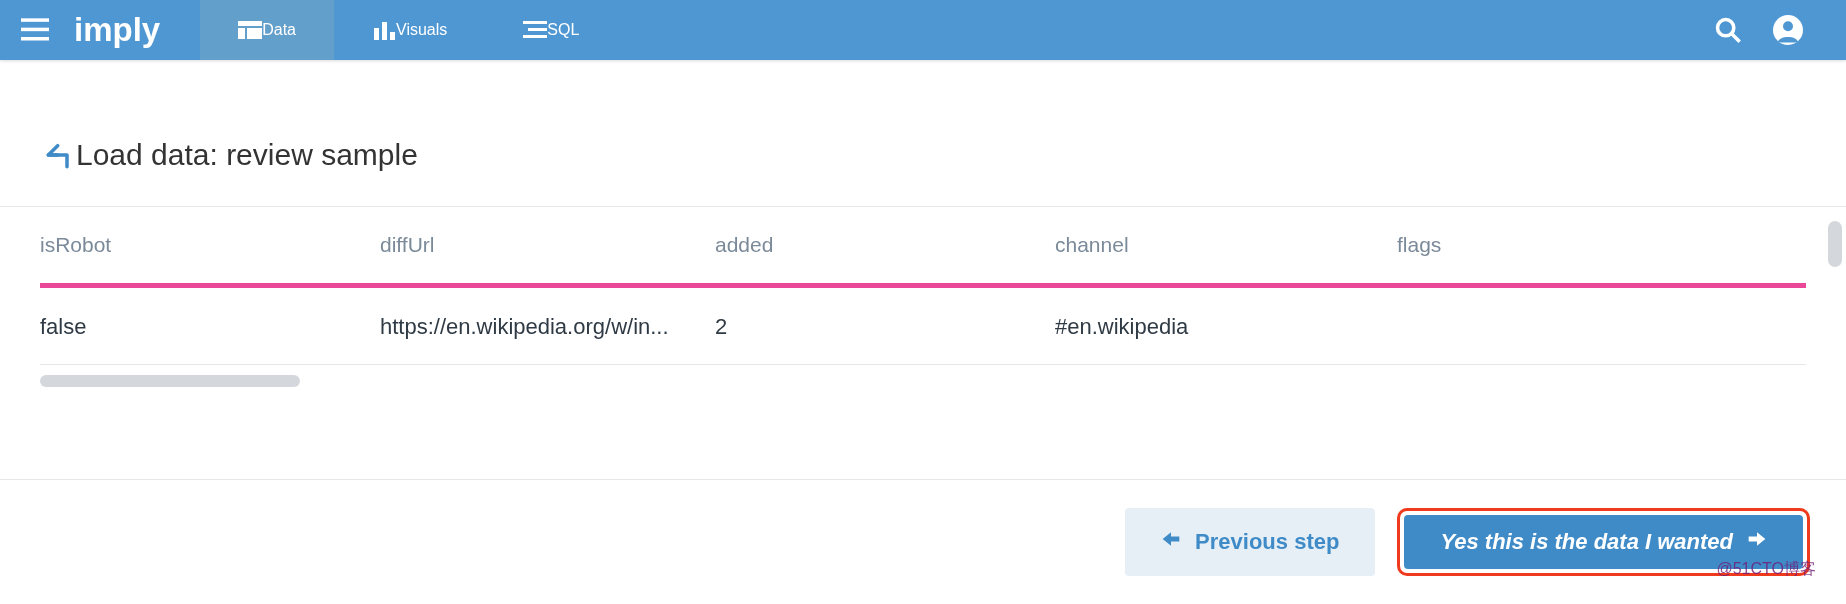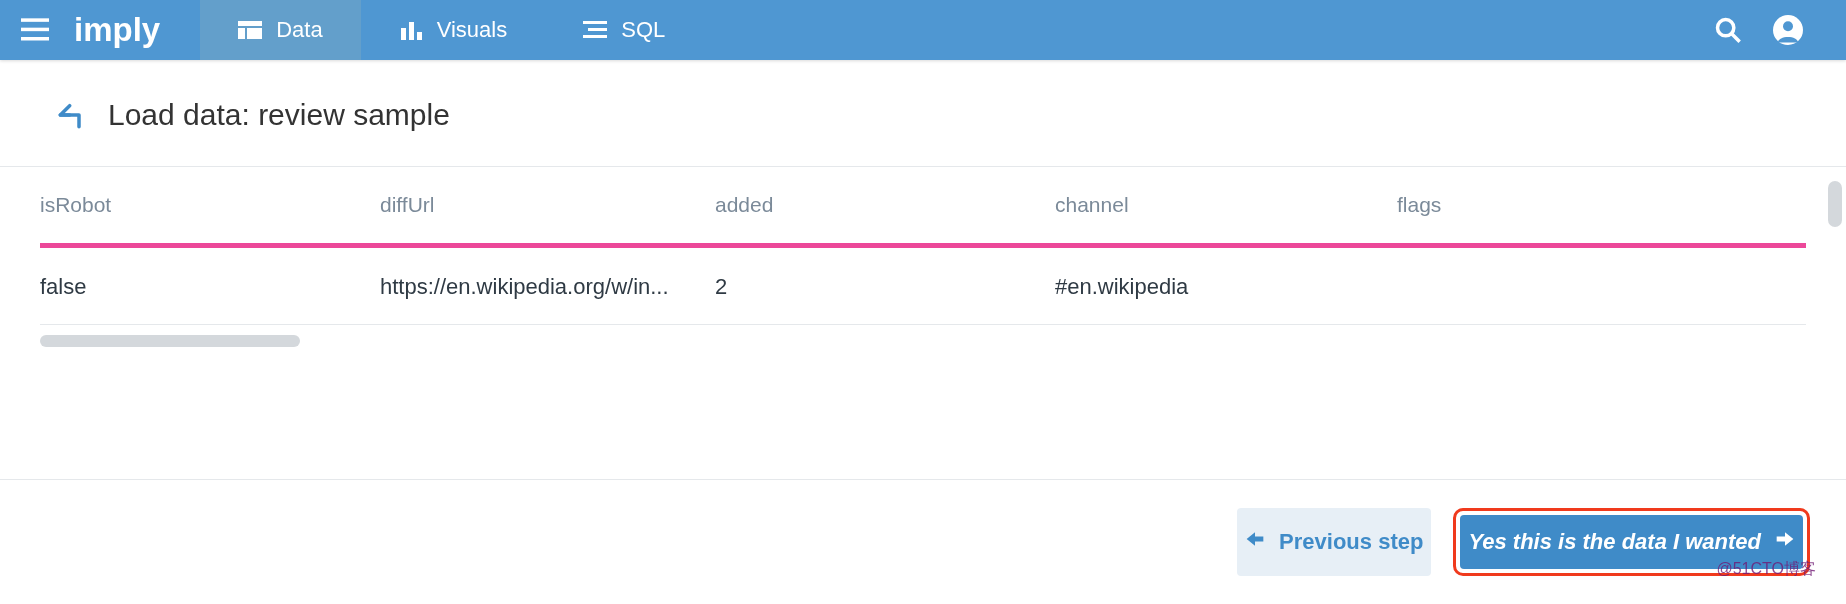--- a/index.html
+++ b/index.html
@@ -34,23 +34,22 @@
     font-size: 33px;
     font-weight: 600;
     letter-spacing: 0;
     margin-right: 40px;
     margin-left: 4px;
   }
   .nav-tabs { display: flex; align-items: stretch; height: 60px; }
   .nav-tab {
     display: flex;
     align-items: center;
-    gap: 14px;
     padding: 0 38px;
-    font-size: 22px;
+    font-size: 16px;
     font-weight: 500;
     cursor: pointer;
     color: #ffffff;
   }
   .nav-tab.active { background: #639fcb; }
   .nav-icon { width: 24px; height: 24px; display:flex; align-items:center; justify-content:center;}
   .nav-right {
     margin-left: auto;
     display: flex;
     align-items: center;
@@ -60,23 +59,23 @@
   .nav-right .icon-btn {
     width: 32px; height: 32px;
     display:flex; align-items:center; justify-content:center;
     cursor:pointer;
   }
 
   
   .title-row {
     display:flex;
     align-items:center;
-    gap: 20px;
-    padding: 38px 40px 34px 56px;
+    padding: 38px 40px 34px 44px;
     border-bottom: 1px solid #e5e8eb;
+    margin-top: 40px;
   }
   .back-btn {
     width: 32px; height: 32px;
     display:flex; align-items:center; justify-content:center;
     cursor:pointer;
   }
   .page-title {
     font-size: 30px;
     color: #333333;
     font-weight: 400;
@@ -141,21 +140,21 @@
     gap: 22px;
     border-top: 1px solid #e5e8eb;
     background: #ffffff;
   }
   .btn {
     display:flex;
     align-items:center;
     gap: 14px;
     font-size: 22px;
     font-weight: 600;
-    padding: 14px 8px;
+    padding: 14px 36px;
     border-radius: 4px;
     cursor:pointer;
     border: none;
   }
   .btn-secondary {
     background: #e7eff6;
     color: #3f8bc8;
   }
   .btn-primary {
     background: #3f8bc8;

